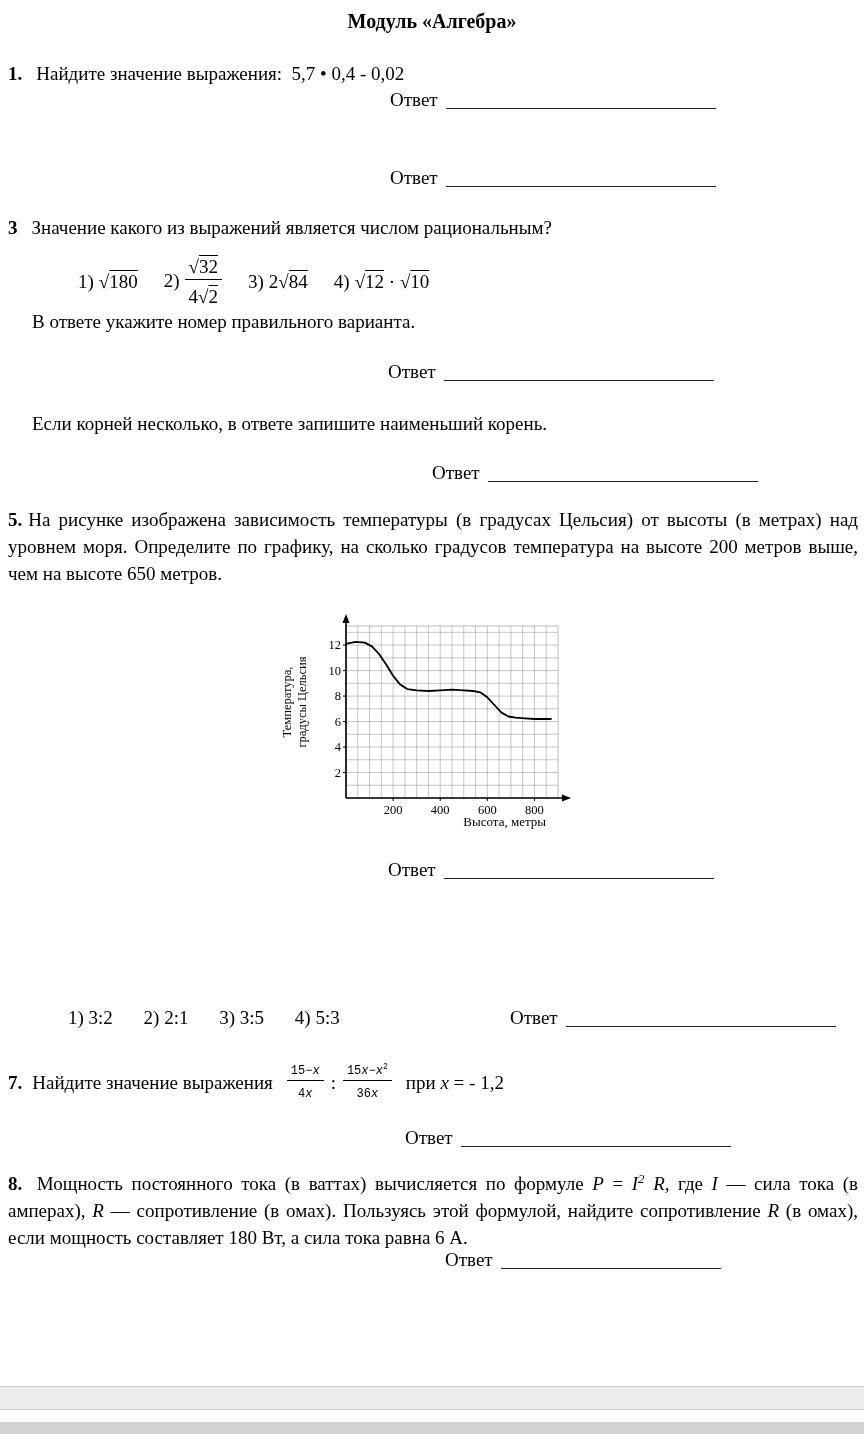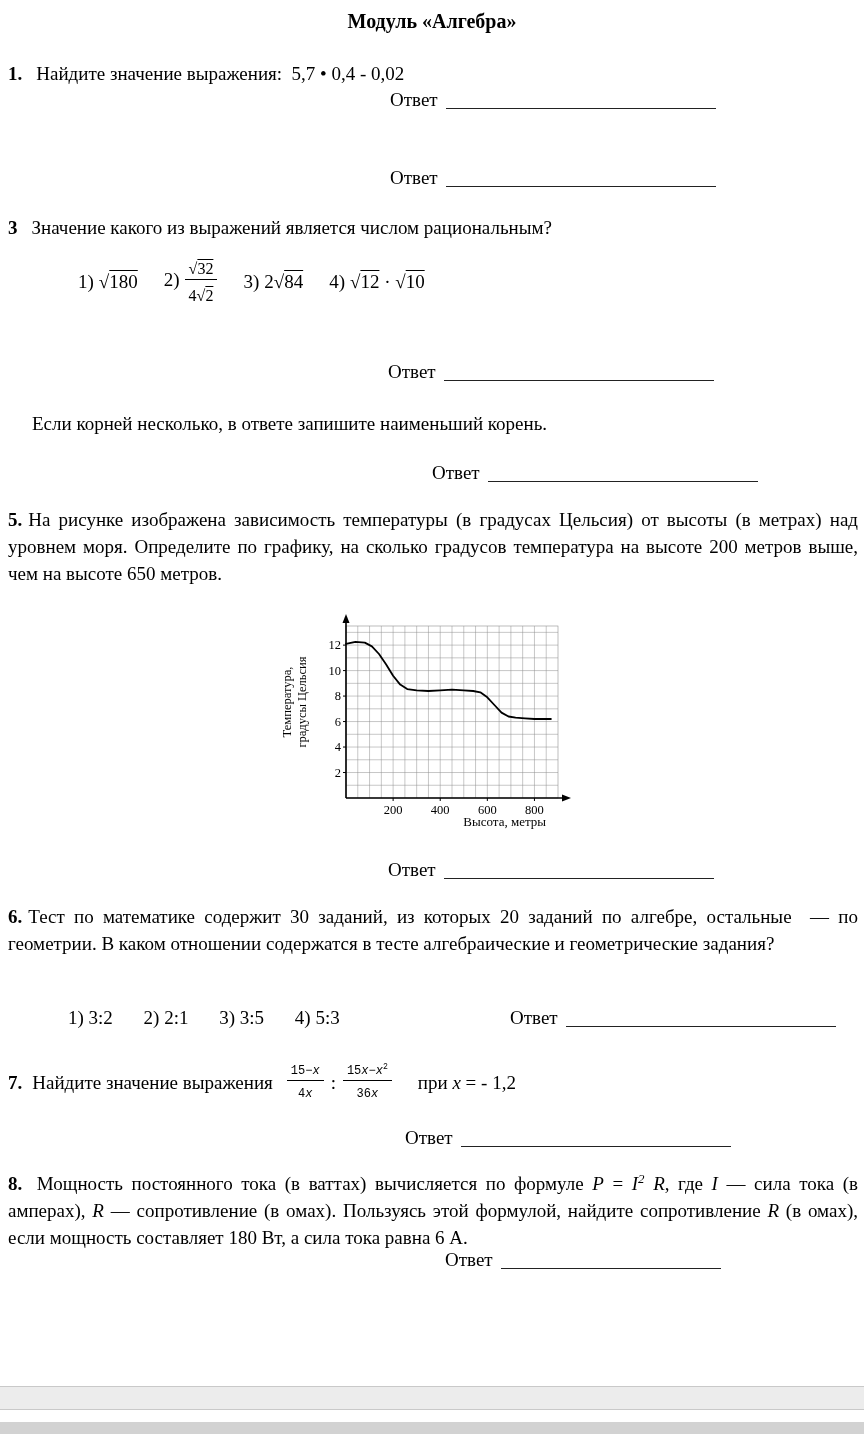--- a/index.html
+++ b/index.html
@@ -20,26 +20,26 @@
   .ansline { display:inline-block; border-bottom:1.2px solid #222; height:18px;
              vertical-align:-3px; margin-left:8px; }
   .w270 { width:270px; } .w220 { width:220px; }
   .opts { display:flex; align-items:center; height:48px; }
   .opt { margin-right:26px; white-space:nowrap; }
   .opt .expr { margin-left:5px; }
   .ol { text-decoration:overline; }
   .frac { display:inline-block; vertical-align:middle; text-align:center; line-height:1.1; }
   .frac .fnum { display:block; padding:0 4px 1px; border-bottom:1px solid #000; }
   .frac .fden { display:block; padding:7px 4px 0; }
-  .f13 { font-size:16px; }
+  .f13 { font-size:19px; }
   .f15 { font-size:12px;font-family:Liberation Mono, monospace; }
   .p7row { display:flex; align-items:center; height:46px; }
   .p7row .lead { margin-left:10px; margin-right:14px; }
   .p7row .colon { margin:0 7px; }
-  .p7row .tail { margin-left:26px; }
+  .p7row .tail { margin-left:14px; }
   .chart { position:absolute; display:flex; }
   .ylabel { width:34px; height:196px; position:relative; }
   .ylabel-text { position:absolute; left:50%; top:46%;
                  transform:translate(-50%,-50%) rotate(-90deg);
                  width:190px; text-align:center; font-size:12.5px; line-height:1.2;
                  white-space:pre-line; }
   .chart-main { display:flex; flex-direction:column; }
   .xlabel { text-align:right; padding-right:28px; font-size:13px; margin-top:-2px; }
   svg text { font-family:"Liberation Serif", serif; }
   .p6ans { position:absolute; left:502px; top:0; }
@@ -80,20 +80,21 @@
         <span class="fden"><span>4</span><span>√</span><span class="ol">2</span></span>
       </span>
     </span>
     <span class="opt">
       <span>3)</span><span class="expr"><span>2</span><span>√</span><span class="ol">84</span></span>
     </span>
     <span class="opt">
       <span>4)</span><span class="expr"><span>√</span><span class="ol">12</span><span class="pre"> · </span><span>√</span><span class="ol">10</span></span>
     </span>
   </div>
+  <div class="row" style="top:310px;left:32px">В ответе укажите номер правильного варианта.</div>
   <div class="row" style="top:360px;left:388px">
     <span class="anslabel">Ответ</span><span class="ansline w270"></span>
   </div>
 
   <div class="row" style="top:412px;left:32px">Если корней несколько, в ответе запишите наименьший корень.</div>
   <div class="row" style="top:461px;left:432px">
     <span class="anslabel">Ответ</span><span class="ansline w270"></span>
   </div>
 
   <div class="row para" style="top:506px">
@@ -165,23 +166,20 @@
           <polyline points="34.0,31.8 43.4,29.9 52.8,30.6 59.9,34.4 67.0,42.0 74.0,52.2 81.1,63.7 88.2,72.6 95.2,77.1 104.7,78.3 116.4,79.0 128.2,78.3 140.0,77.7 151.8,78.3 161.2,79.0 168.3,80.3 175.3,85.3 182.4,93.0 189.5,100.6 196.5,104.5 203.6,105.7 213.0,106.4 222.4,107.0 231.9,107.0 238.9,107.0" fill="none" stroke="#000" stroke-width="1.8" stroke-linejoin="round" stroke-linecap="round"></polyline>
         </svg>
       <div class="xlabel">Высота, метры</div>
     </div>
   </div>
 
   <div class="row" style="top:858px;left:388px">
     <span class="anslabel">Ответ</span><span class="ansline w270"></span>
   </div>
 
-  <div class="row para" style="top:903px">
-    <span class="pnum mr6">6.</span><span class="pre">Тест по математике содержит 30 заданий, из которых 20 заданий по алгебре, остальные  — по геометрии. В каком отношении содержатся в тесте алгебраические и геометрические задания?</span>
-  </div>
   <div class="row" style="top:1006px;left:8px;right:8px">
     <span style="margin-left:60px" class="opt">1) 3:2</span>
     <span class="opt">2) 2:1</span>
     <span class="opt">3) 3:5</span>
     <span class="opt">4) 5:3</span>
     <span class="p6ans">
       <span class="anslabel">Ответ</span><span class="ansline w270"></span>
     </span>
   </div>
 

